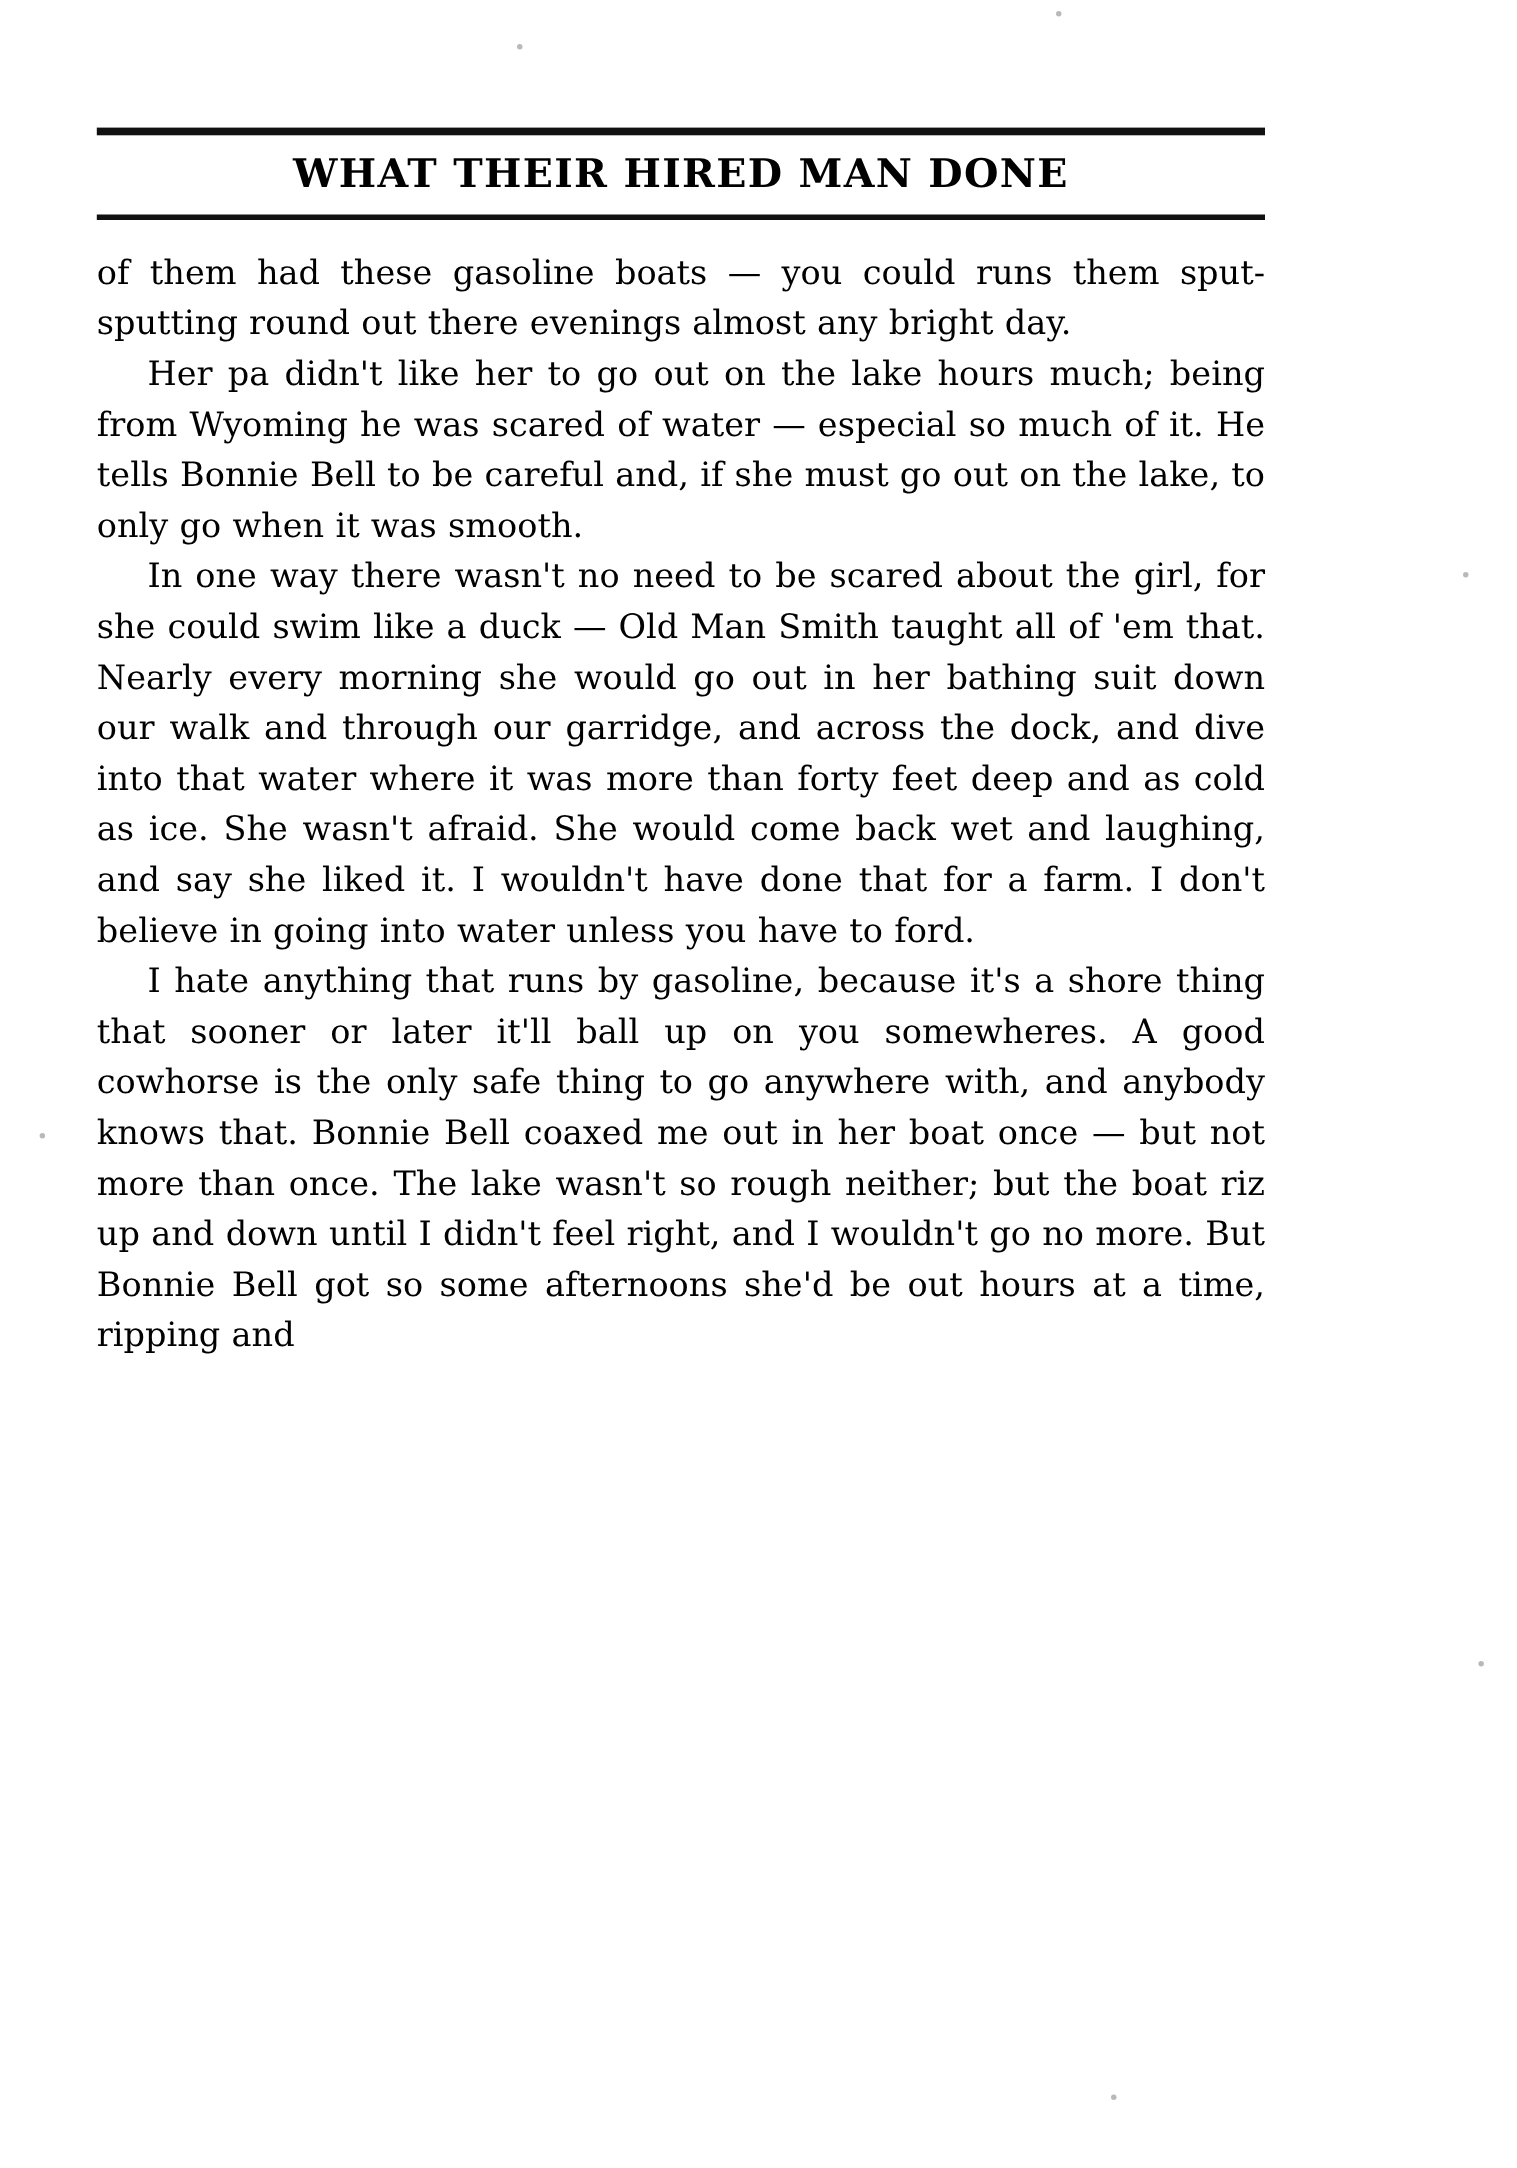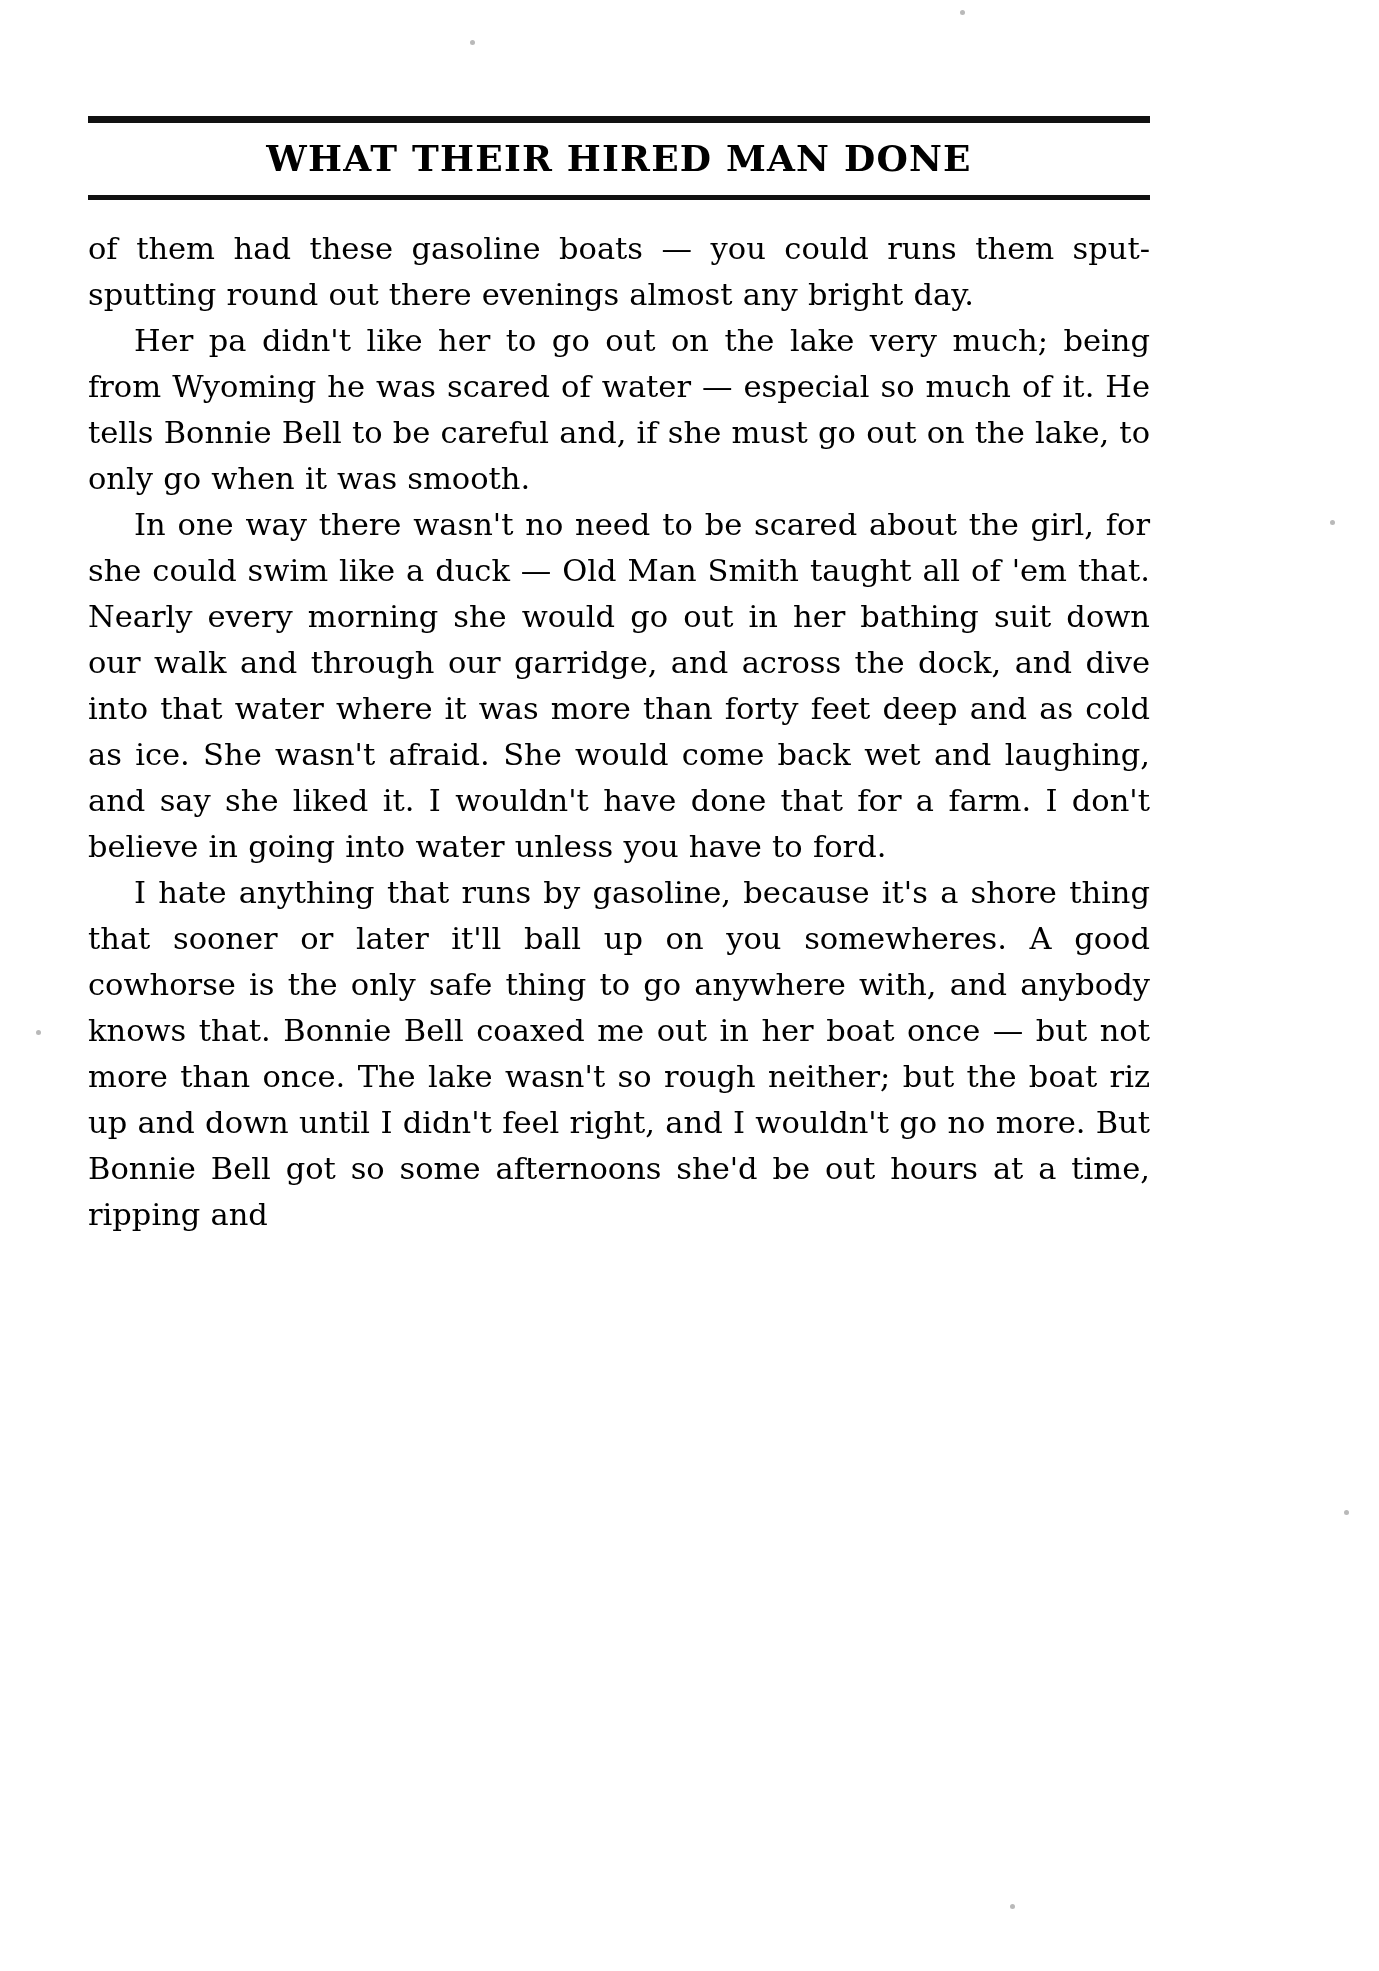--- a/index.html
+++ b/index.html
@@ -96,21 +96,21 @@
   <div class="content">
 
     <div class="header-rule-top"></div>
 
     <div class="running-head">WHAT THEIR HIRED MAN DONE</div>
 
     <div class="header-rule-bottom"></div>
 
     <div class="body-text">
       <p class="first">of them had these gasoline boats — you could runs them sput-sputting round out there evenings almost any bright day.</p>
-      <p>Her pa didn't like her to go out on the lake very much; being from Wyoming he was scared of water — especial so much of it.  He tells Bonnie Bell to be careful and, if she must go out on the lake, to only go when it was smooth.</p>
+      <p>Her pa didn't like her to go out on the lake hours much; being from Wyoming he was scared of water — especial so much of it.  He tells Bonnie Bell to be careful and, if she must go out on the lake, to only go when it was smooth.</p>
       <p>In one way there wasn't no need to be scared about the girl, for she could swim like a duck — Old Man Smith taught all of 'em that.  Nearly every morning she would go out in her bathing suit down our walk and through our garridge, and across the dock, and dive into that water where it was more than forty feet deep and as cold as ice.  She wasn't afraid.  She would come back wet and laughing, and say she liked it.  I wouldn't have done that for a farm.  I don't believe in going into water unless you have to ford.</p>
       <p>I hate anything that runs by gasoline, because it's a shore thing that sooner or later it'll ball up on you somewheres.  A good cowhorse is the only safe thing to go anywhere with, and anybody knows that.  Bonnie Bell coaxed me out in her boat once — but not more than once.  The lake wasn't so rough neither; but the boat riz up and down until I didn't feel right, and I wouldn't go no more.  But Bonnie Bell got so some afternoons she'd be out hours at a time, ripping and</p>
     </div>
 
   </div>
 
 
 </div>
 
 </body></html>

